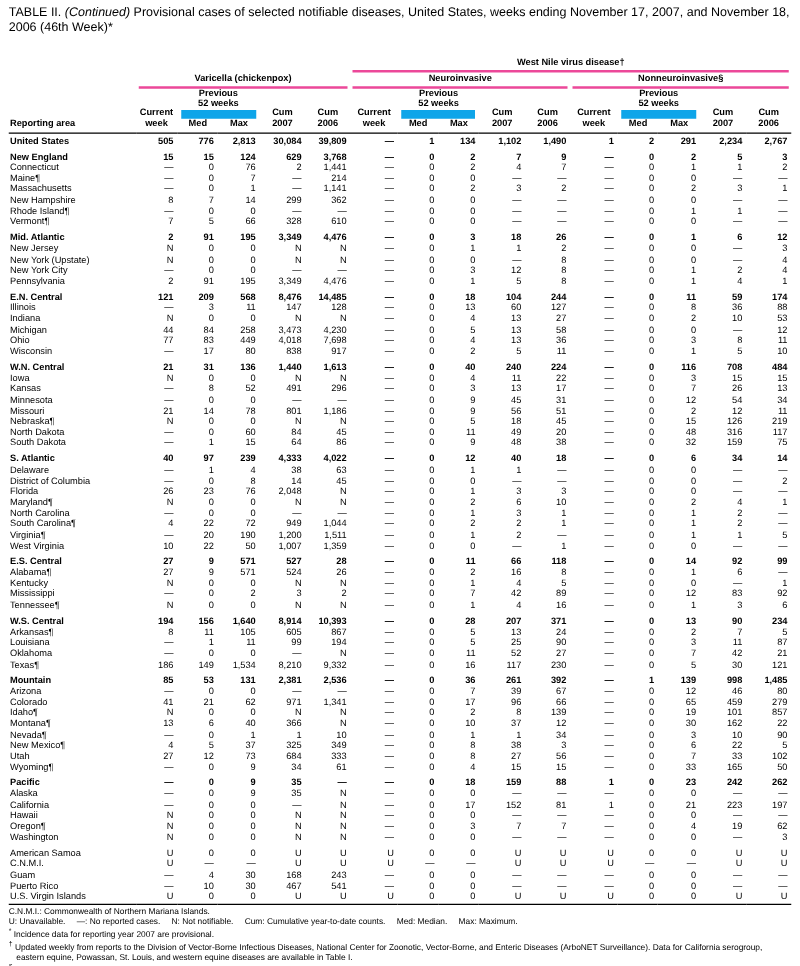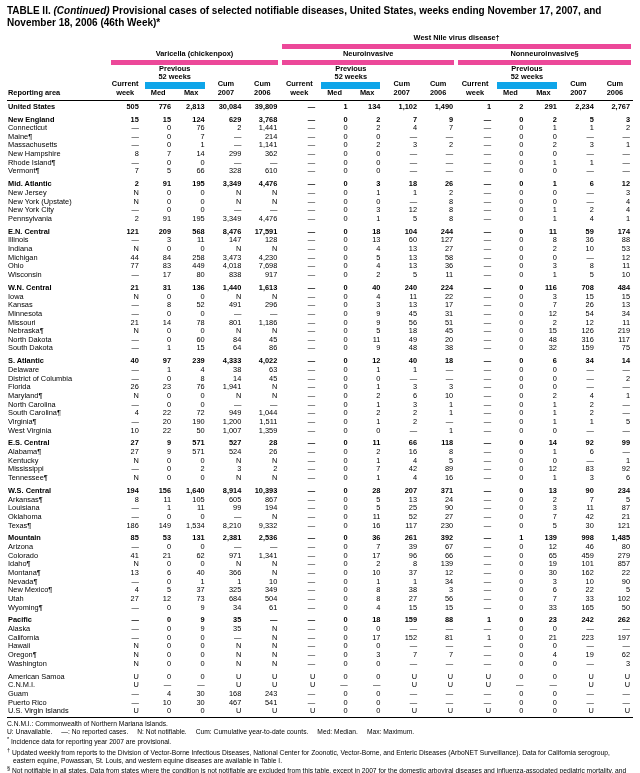--- a/index.html
+++ b/index.html
@@ -2,27 +2,27 @@
 <html><head>
 <meta charset="utf-8">
 <style>
   * { margin:0; padding:0; box-sizing:border-box; }
   html,body { background:#ffffff; }
   body {
     width:640px; height:773px; overflow:hidden;
     font-family:"Liberation Sans", sans-serif;
     color:#000; padding:5px 7px 0 7px;
   }
-  .title { font-size:10px; font-weight:bold; line-height:1.22; letter-spacing:0; margin-bottom:4px; }
+  .title { font-size:10px; font-weight:normal; line-height:1.22; letter-spacing:0; margin-bottom:16px; }
   .title .i { font-style:italic; }
   table { width:100%; border-collapse:collapse; table-layout:fixed; }
   th, td { font-size:7.4px; line-height:1.17; padding:0; vertical-align:bottom; }
   thead th { font-weight:bold; text-align:center; }
   .h1 th, .h2 th { padding-top:1px; }
-  .h1 .rule, .h2 .rule { display:block; border-bottom:5px solid #ec4899; padding-bottom:1px; margin:0 2px; }
+  .h1 .rule, .h2 .rule { display:block; border-bottom:2px solid #ec4899; padding-bottom:1px; margin:0 2px; }
   .h3 th { border-bottom:1.6px solid #000; padding-bottom:2px; }
   .h3 .area-h { text-align:left; vertical-align:bottom; padding-left:1px;margin-left:20px; }
   .prev-top { border-bottom:7px solid #0ea5e9; margin:0 3px; padding-bottom:0; }
   .medmax { display:flex; }
   .medmax span { flex:1; text-align:center; }
   tbody td { text-align:right; padding-right:3px; white-space:nowrap; overflow:hidden; }
   tbody td.area { text-align:left; padding-left:1px; padding-right:0; }
   tbody tr.bold td { font-weight:bold; }
   tbody tr.gap td { padding-top:4.2px; }
   tbody tr:first-child td { padding-top:2px; }
@@ -352,21 +352,21 @@
           <td>1</td>
           <td>4</td>
           <td>1</td>
         </tr>
         <tr class="bold gap">
           <td class="area">E.N. Central</td>
           <td>121</td>
           <td>209</td>
           <td>568</td>
           <td>8,476</td>
-          <td>17,591</td>
+          <td>14,485</td>
           <td>—</td>
           <td>0</td>
           <td>18</td>
           <td>104</td>
           <td>244</td>
           <td>—</td>
           <td>0</td>
           <td>11</td>
           <td>59</td>
           <td>174</td>
@@ -657,21 +657,21 @@
           <td>0</td>
           <td>0</td>
           <td>—</td>
           <td>2</td>
         </tr>
         <tr>
           <td class="area">Florida</td>
           <td>26</td>
           <td>23</td>
           <td>76</td>
-          <td>1,941</td>
+          <td>2,048</td>
           <td>N</td>
           <td>—</td>
           <td>0</td>
           <td>1</td>
           <td>3</td>
           <td>3</td>
           <td>—</td>
           <td>0</td>
           <td>0</td>
           <td>—</td>
@@ -1072,21 +1072,21 @@
           <td>6</td>
           <td>22</td>
           <td>5</td>
         </tr>
         <tr>
           <td class="area">Utah</td>
           <td>27</td>
           <td>12</td>
           <td>73</td>
           <td>684</td>
-          <td>504</td>
+          <td>333</td>
           <td>—</td>
           <td>0</td>
           <td>8</td>
           <td>27</td>
           <td>56</td>
           <td>—</td>
           <td>0</td>
           <td>7</td>
           <td>33</td>
           <td>102</td>

